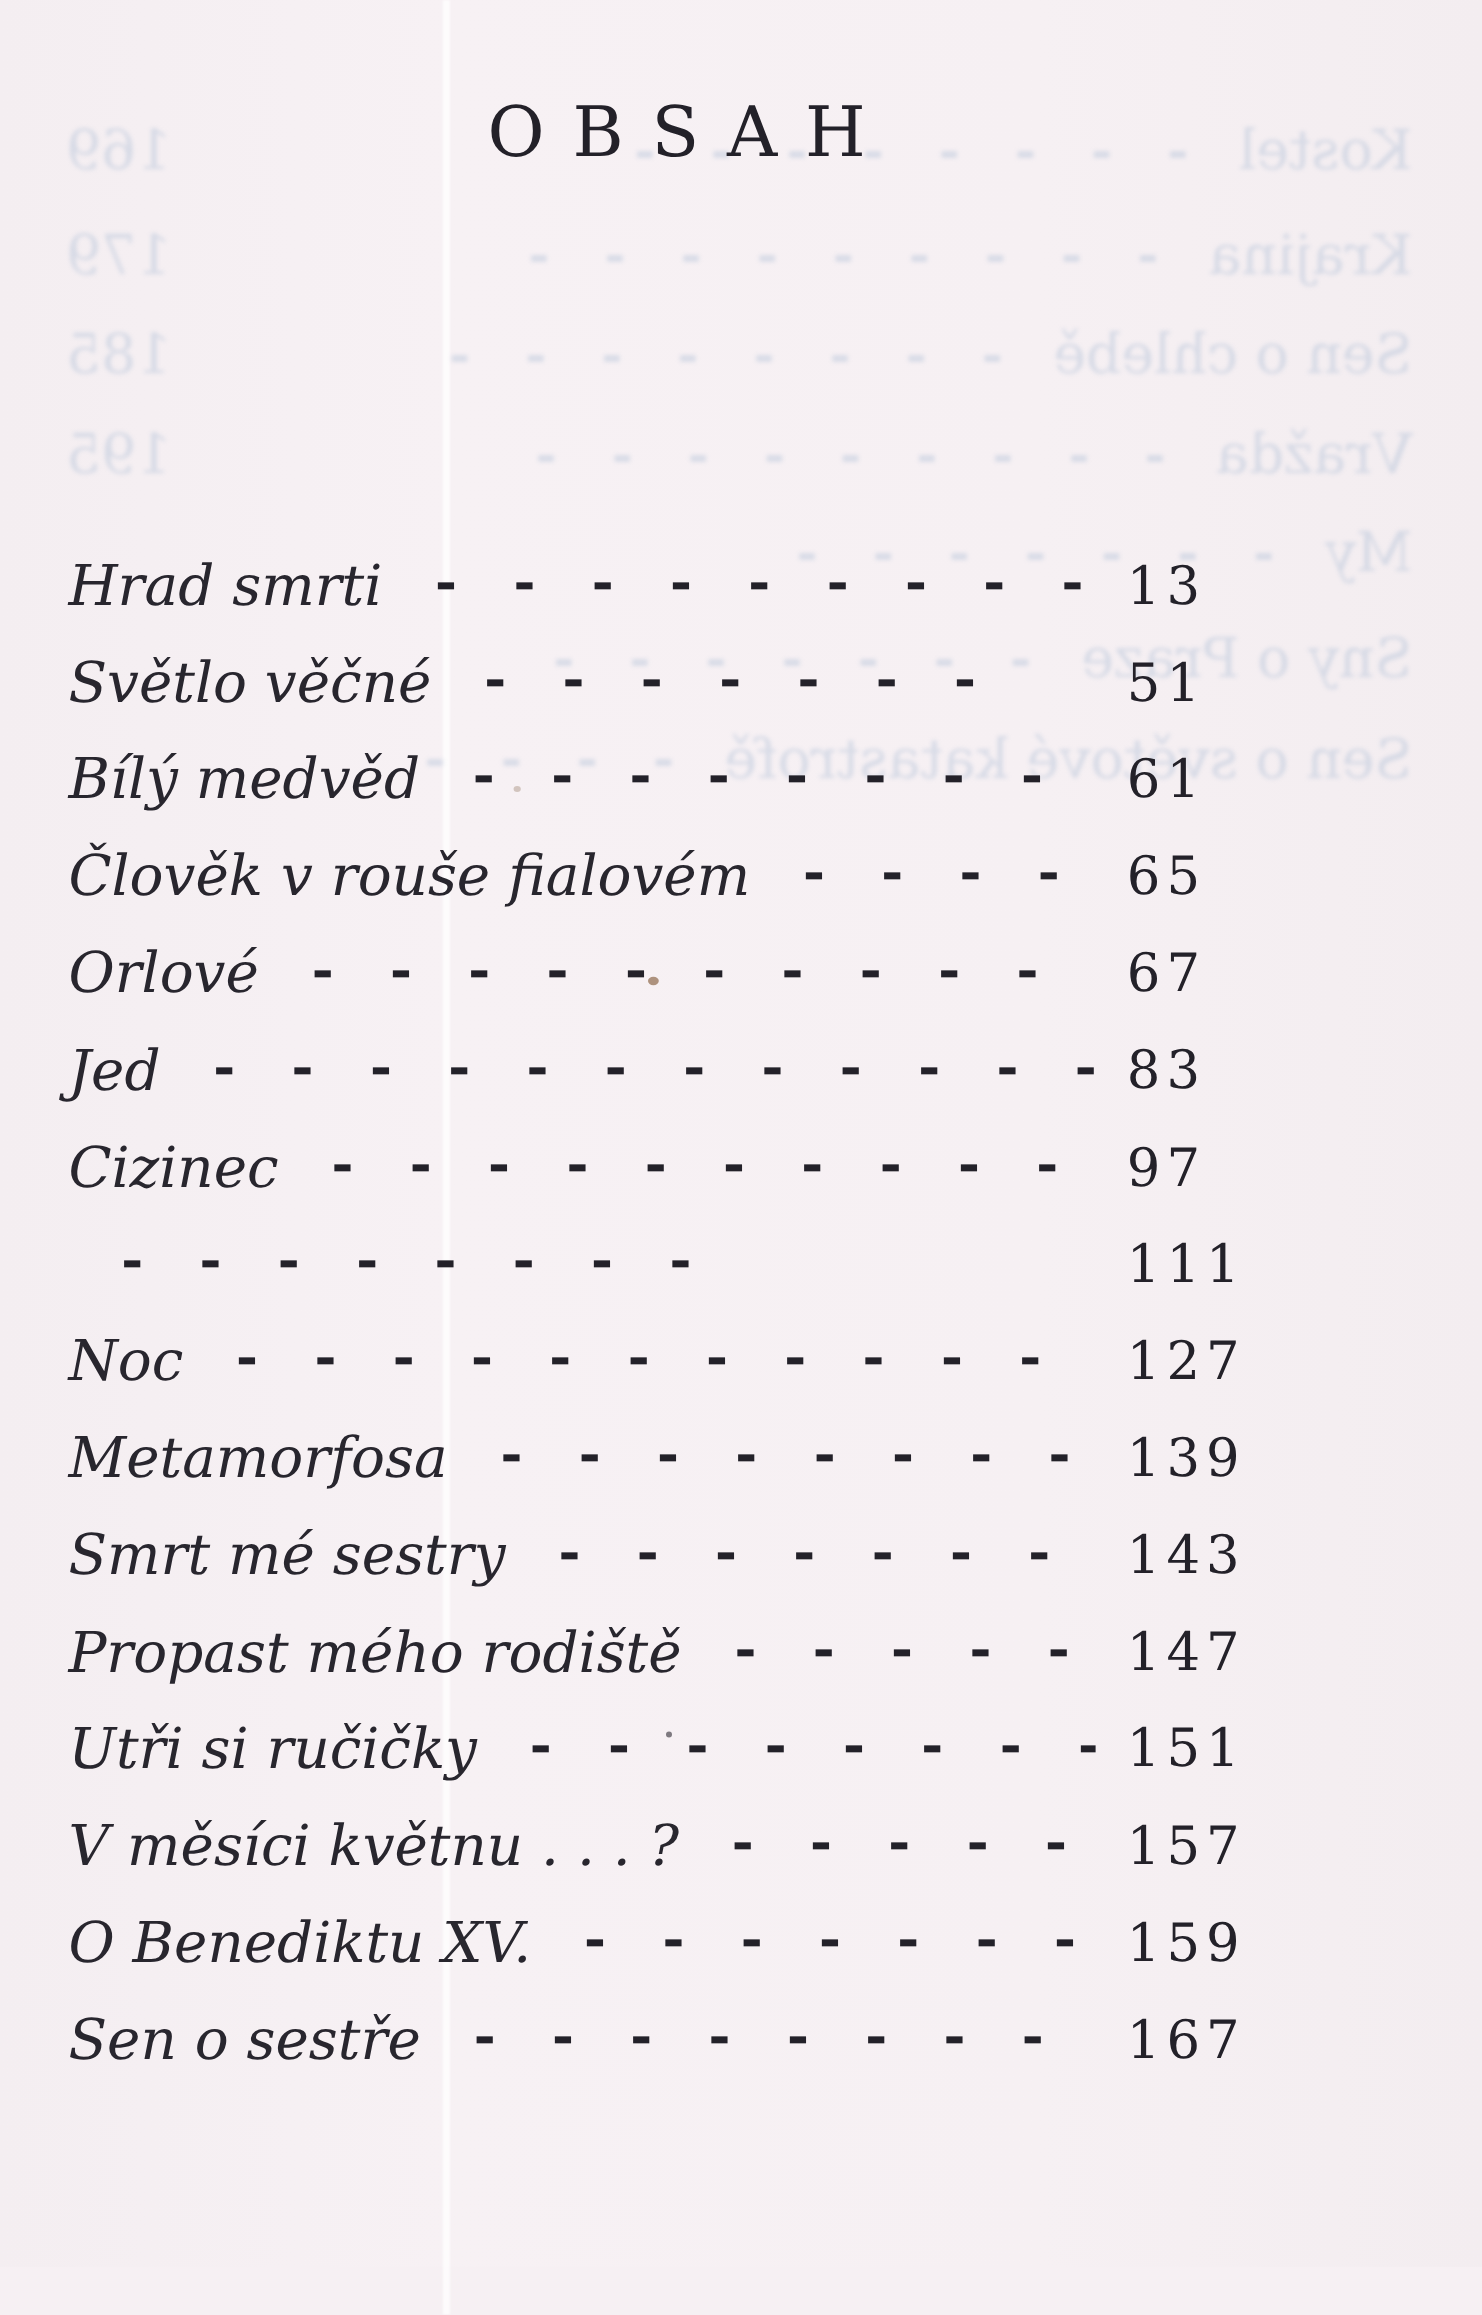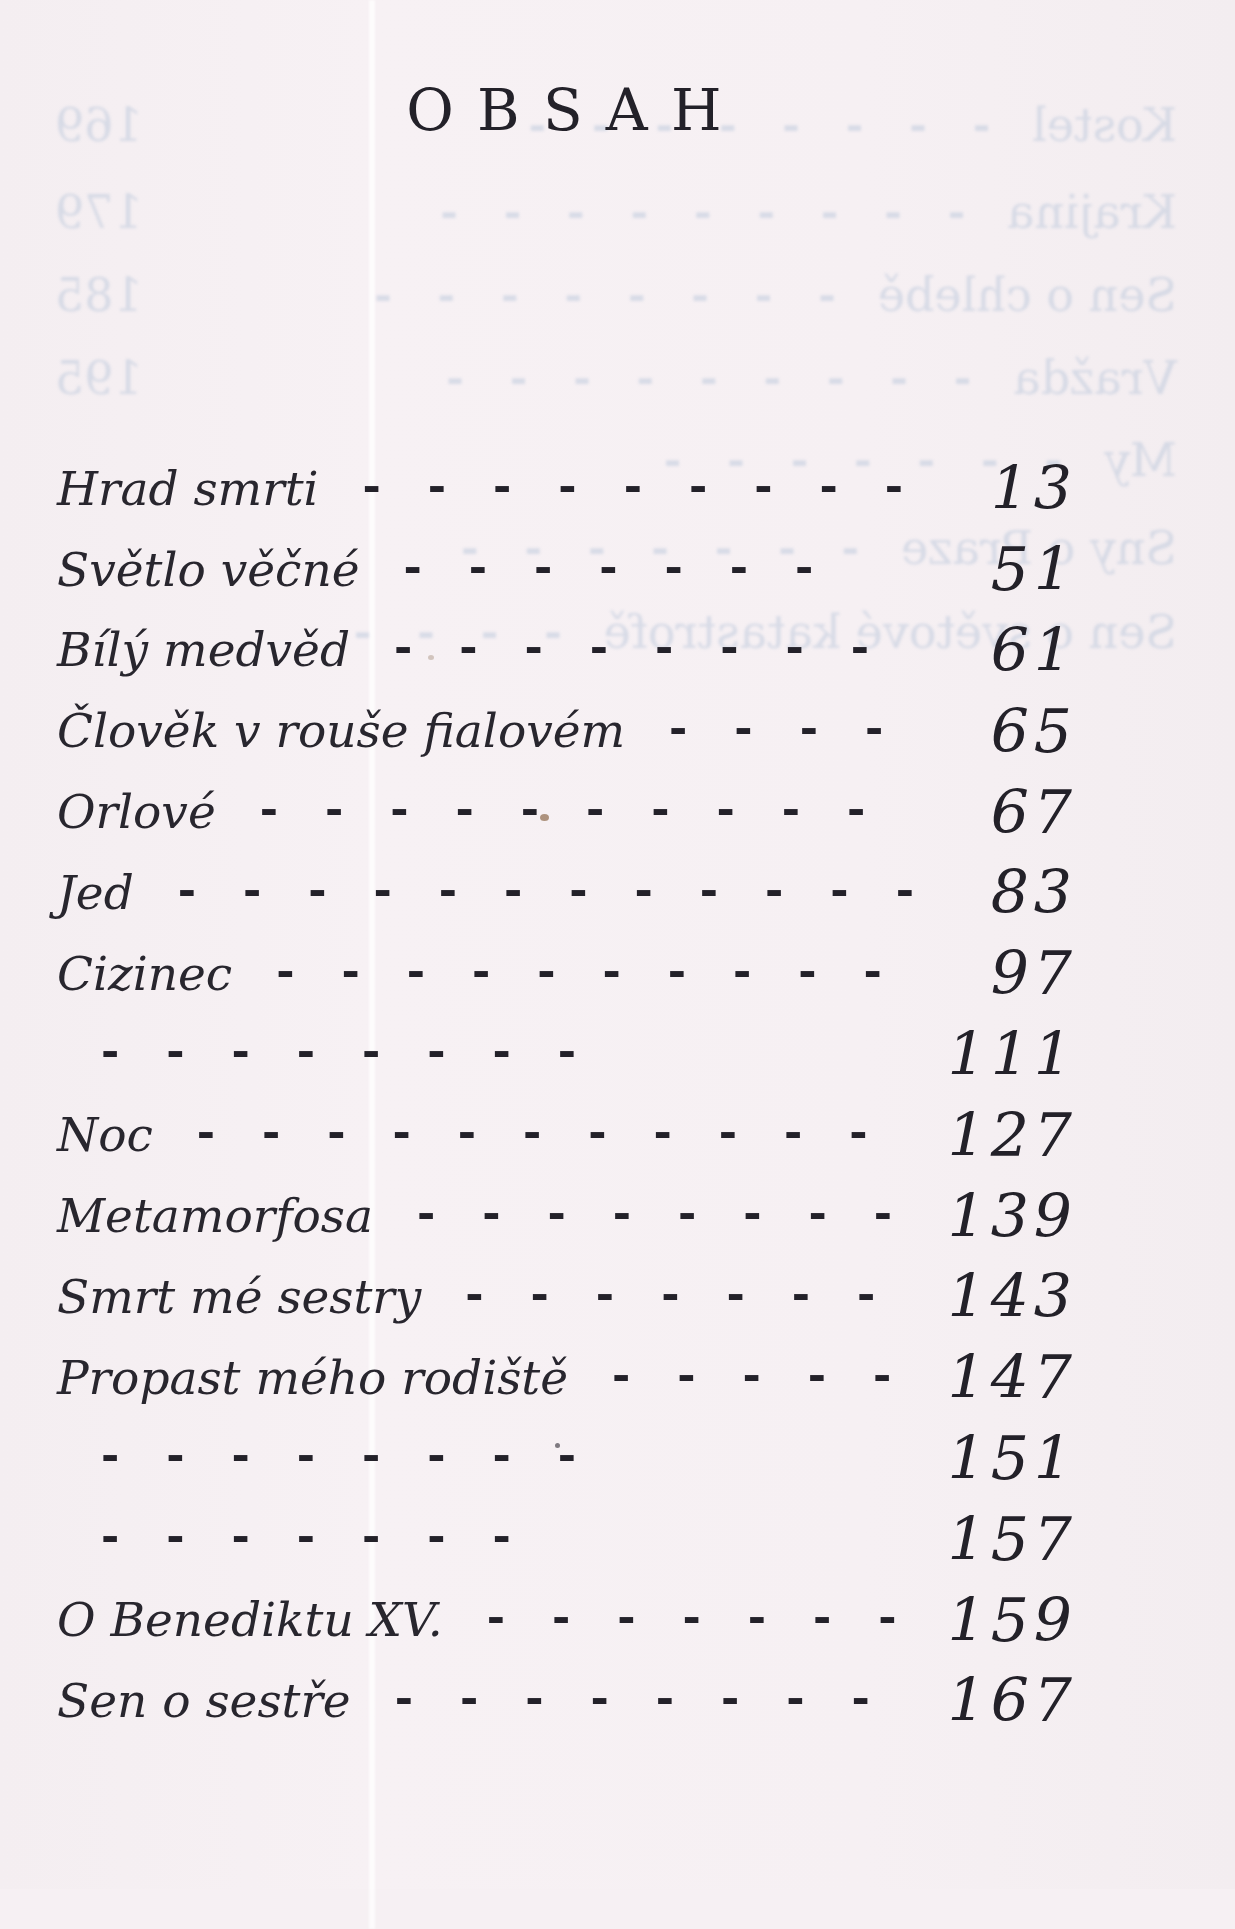--- a/index.html
+++ b/index.html
@@ -48,24 +48,23 @@
     height:80.8px;display:flex;align-items:center;
     font-size:47px;color:#28262e;
   }
   .row .t{flex:0 0 auto;white-space:nowrap;font-style:italic;}
   .row .leader{
     flex:1 1 auto;overflow:hidden;white-space:nowrap;
     font-weight:bold;font-size:44px;letter-spacing:47px;
     margin:0 26px 6px 44px;color:#232129;
   }
   .row .num{
-    flex:0 0 auto;min-width:138px;text-align:right;
-    font-size:60px;letter-spacing:5px;color:#232129;
+    flex:0 0 auto;min-width:138px;text-align:left;
+    font-size:44px;letter-spacing:5px;color:#232129;
     font-feature-settings:"onum";
-    font-style:italic;
   }
   
   .speck{position:absolute;border-radius:50%;}
   #speck-1{left:540px;top:814px;width:9px;height:7px;background:#9b7a60;opacity:.8;}
   #speck-2{left:555px;top:1443px;width:5px;height:5px;background:#55525a;opacity:.75;}
   #speck-3{left:428px;top:655px;width:6px;height:5px;background:#b9a79a;opacity:.6;}
 </style>
 </head>
 <body>
 
@@ -167,24 +166,26 @@
         <span class="t">Smrt mé sestry</span>
         <span class="leader">--------</span>
         <span class="num">143</span>
       </div>
       <div class="row">
         <span class="t">Propast mého rodiště</span>
         <span class="leader">-------</span>
         <span class="num">147</span>
       </div>
       <div class="row">
+        <span class="t">Utři si ručičky</span>
         <span class="leader">--------</span>
         <span class="num">151</span>
       </div>
       <div class="row">
+        <span class="t">V měsíci květnu . . . ?</span>
         <span class="leader">-------</span>
         <span class="num">157</span>
       </div>
       <div class="row">
         <span class="t">O Benediktu XV.</span>
         <span class="leader">--------</span>
         <span class="num">159</span>
       </div>
       <div class="row">
         <span class="t">Sen o sestře</span>

